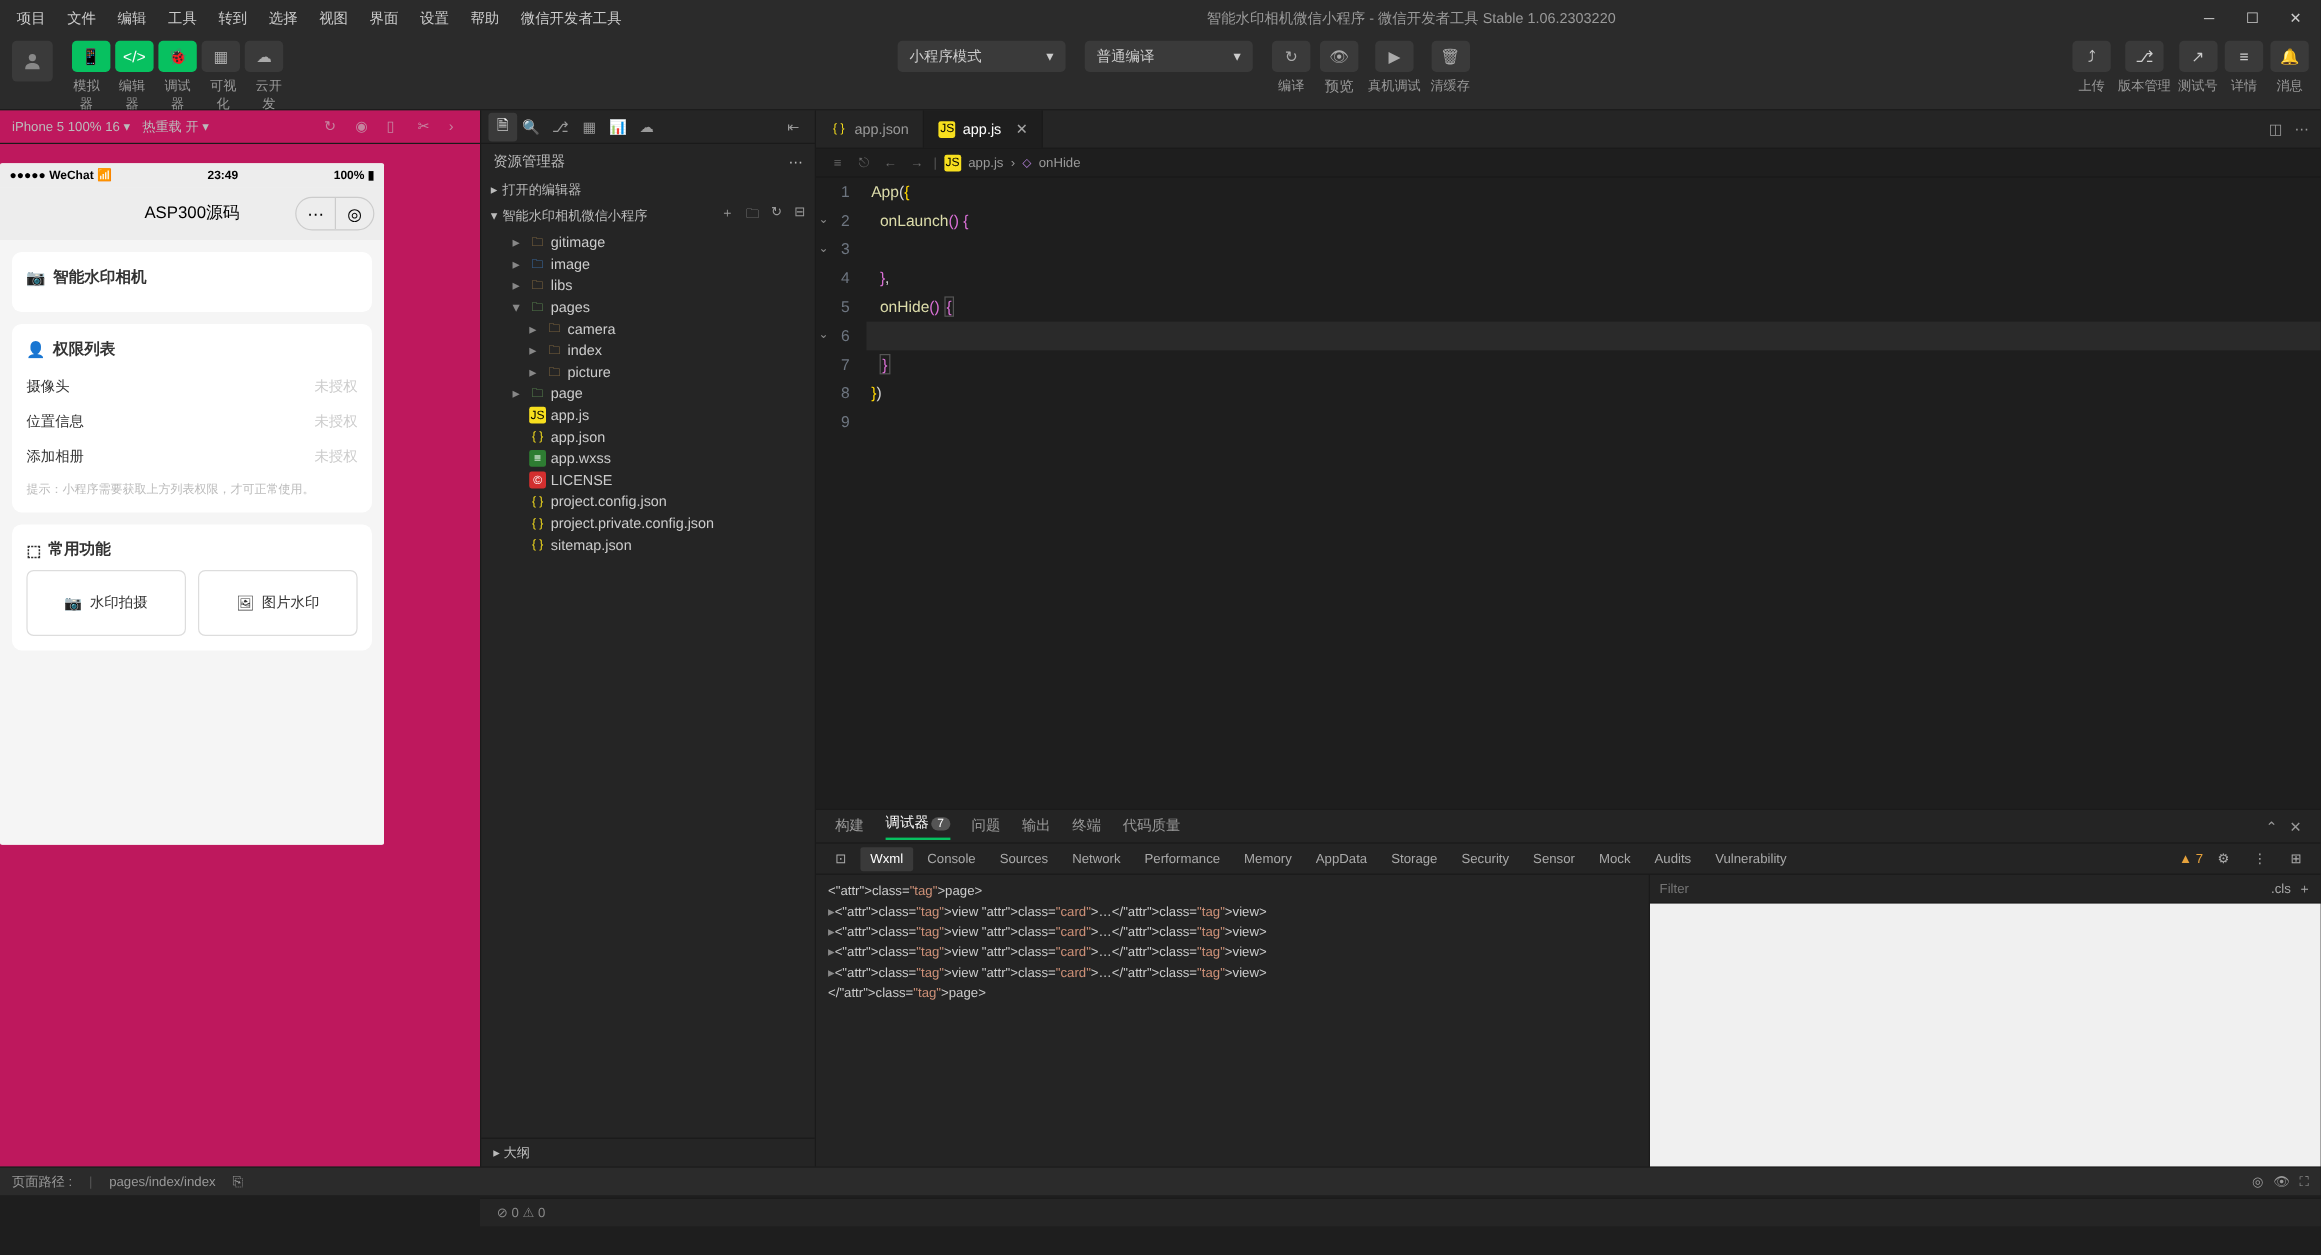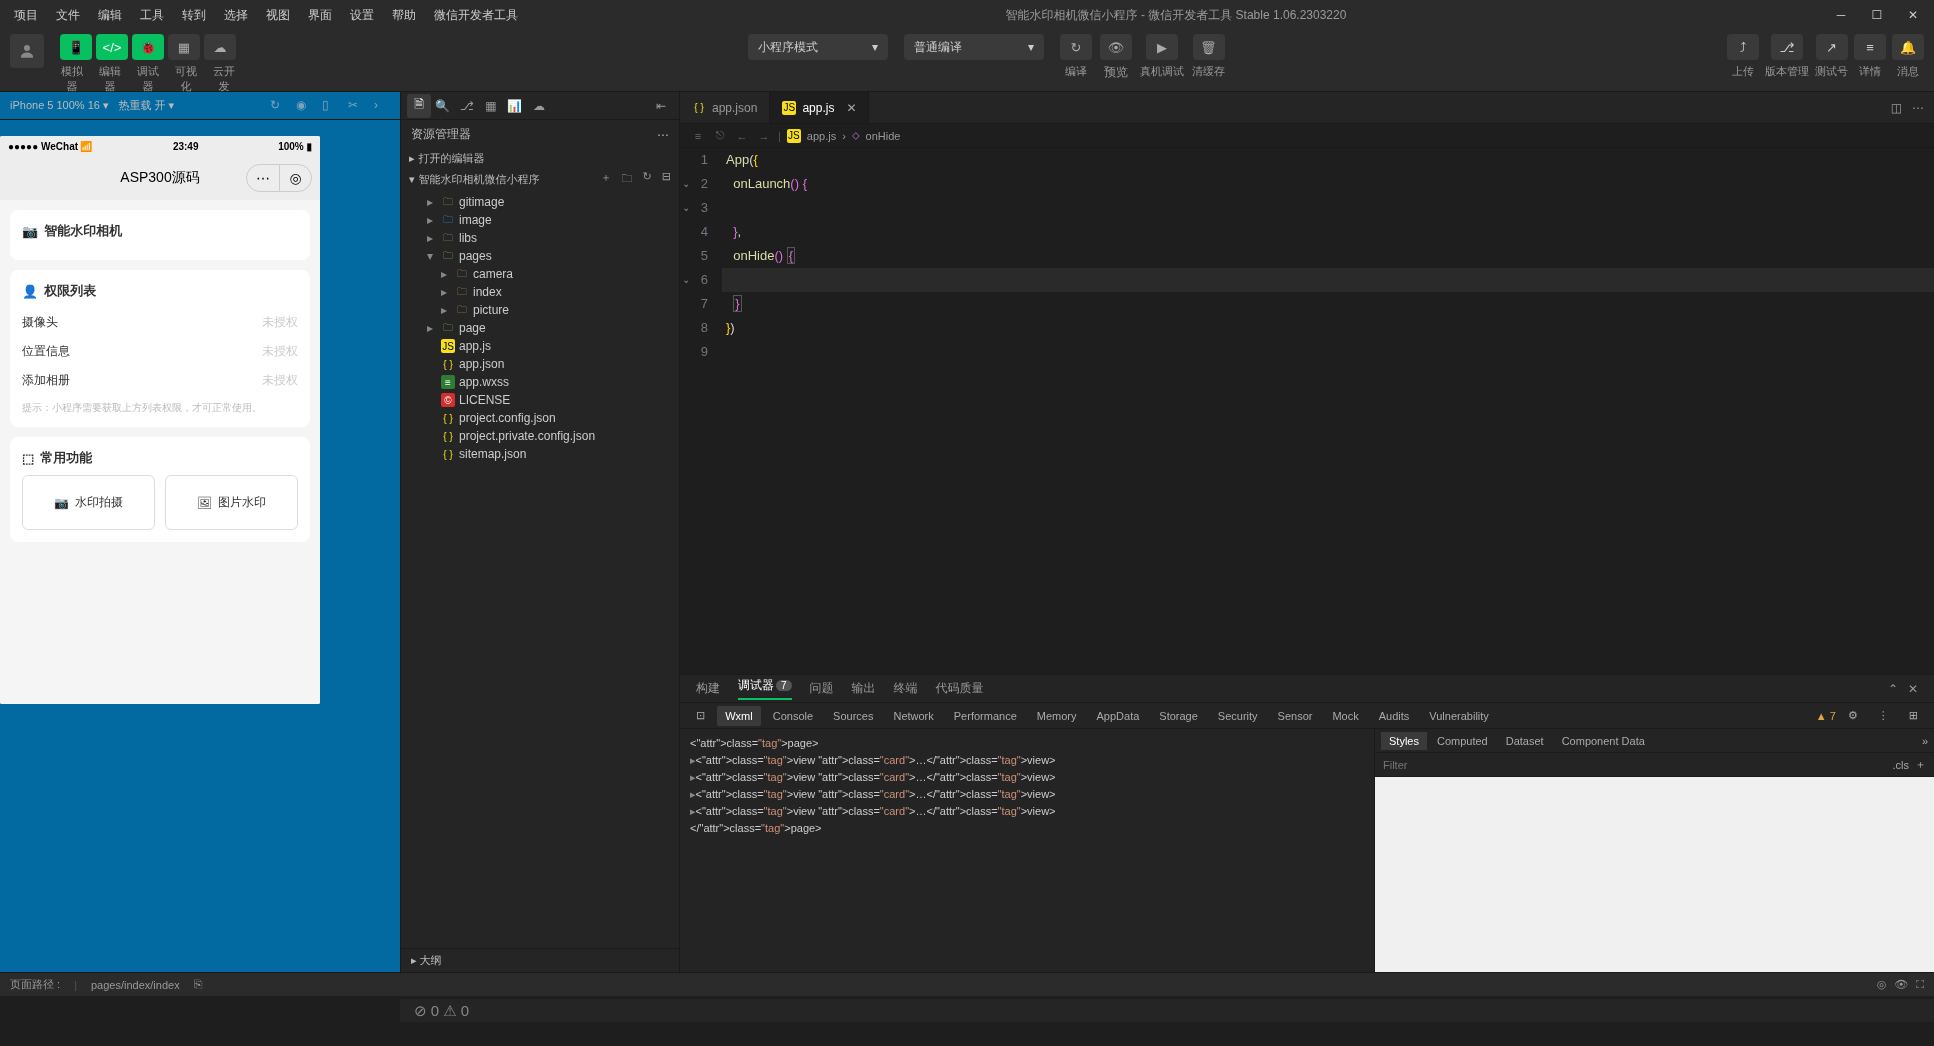--- a/index.html
+++ b/index.html
@@ -17,21 +17,21 @@
 .tb-green{background:#07c160;color:#fff}
 .tb-dark{background:#3a3a3a;color:#aaa}
 .tb-labels{display:flex;gap:6px;margin-top:4px;font-size:11px;color:#999}
 .tb-labels span{width:32px;text-align:center}
 .tb-sel{height:26px;background:#3a3a3a;border-radius:4px;padding:0 10px;min-width:140px;display:flex;align-items:center;justify-content:space-between;color:#ccc;margin-right:8px}
 .tb-center{flex:1;display:flex;align-items:flex-start;justify-content:center;gap:8px}
 .tb-col{display:flex;flex-direction:column;align-items:center;gap:4px}
 .tb-right{display:flex;gap:6px}
 .tb-right .tb-col .tb-btn{background:#3a3a3a}
 .main{display:flex;height:880px}
-.simulator{width:400px;background:#0369a1;display:flex;flex-direction:column}
+.simulator{width:400px;background:#be185d;display:flex;flex-direction:column}
 .sim-bar{height:28px;display:flex;align-items:center;padding:0 10px;justify-content:space-between;border-bottom:1px solid #1a1a1a}
 .sim-bar-l{display:flex;gap:10px;align-items:center;color:#bbb;font-size:11px}
 .sim-bar-r{display:flex;gap:10px}
 .sim-ico{width:16px;height:16px;opacity:.6}
 .sim-area{flex:1;display:flex;justify-content:flex-start;padding-top:16px}
 .phone{width:320px;height:568px;background:#f5f5f5;border-radius:2px;overflow:hidden;display:flex;flex-direction:column}
 .ph-status{height:20px;background:#ededed;display:flex;align-items:center;justify-content:space-between;padding:0 8px;font-size:10px;color:#000;font-weight:600}
 .ph-nav{height:44px;background:#ededed;display:flex;align-items:center;justify-content:center;position:relative;color:#000;font-size:14px}
 .ph-cap{position:absolute;right:8px;display:flex;gap:0;border:1px solid #ccc;border-radius:14px;overflow:hidden}
 .ph-cap span{width:32px;height:26px;display:flex;align-items:center;justify-content:center;font-size:14px}
@@ -496,42 +496,35 @@
         <div class="dt-body">
           <div class="dt-wxml" id="wxml">
               <div>&lt;<span <span="" class="&lt;span">"attr"</span>&gt;class=<span class="str">"tag"</span>&gt;page&gt;</div>
               <div> <span style="color:#888">▸</span>&lt;<span <span="" class="&lt;span">"attr"</span>&gt;class=<span class="str">"tag"</span>&gt;view <span class="&lt;span">"attr"</span>&gt;class=<span class="str">"card"</span>&gt;…&lt;/<span <span="" class="&lt;span">"attr"</span>&gt;class=<span class="str">"tag"</span>&gt;view&gt;</div>
               <div> <span style="color:#888">▸</span>&lt;<span <span="" class="&lt;span">"attr"</span>&gt;class=<span class="str">"tag"</span>&gt;view <span class="&lt;span">"attr"</span>&gt;class=<span class="str">"card"</span>&gt;…&lt;/<span <span="" class="&lt;span">"attr"</span>&gt;class=<span class="str">"tag"</span>&gt;view&gt;</div>
               <div> <span style="color:#888">▸</span>&lt;<span <span="" class="&lt;span">"attr"</span>&gt;class=<span class="str">"tag"</span>&gt;view <span class="&lt;span">"attr"</span>&gt;class=<span class="str">"card"</span>&gt;…&lt;/<span <span="" class="&lt;span">"attr"</span>&gt;class=<span class="str">"tag"</span>&gt;view&gt;</div>
               <div> <span style="color:#888">▸</span>&lt;<span <span="" class="&lt;span">"attr"</span>&gt;class=<span class="str">"tag"</span>&gt;view <span class="&lt;span">"attr"</span>&gt;class=<span class="str">"card"</span>&gt;…&lt;/<span <span="" class="&lt;span">"attr"</span>&gt;class=<span class="str">"tag"</span>&gt;view&gt;</div>
               <div>&lt;/<span <span="" class="&lt;span">"attr"</span>&gt;class=<span class="str">"tag"</span>&gt;page&gt;</div>
             </div>
           <div class="dt-side">
-            <div class="dt-side-tabs" id="dtside">
-                <span class="dt-st act">Styles</span>
-                <span class="dt-st">Computed</span>
-                <span class="dt-st">Dataset</span>
-                <span class="dt-st">Component Data</span>
-                <span style="margin-left: auto;">»</span>
-              </div>
             <div class="dt-filter">
               <input placeholder="Filter" style="">
               <span class="dt-cls">.cls</span>
               <span class="dt-cls">＋</span>
             </div>
             <div class="dt-styles"></div>
           </div>
         </div>
       </div>
     </div>
   </div>
 
 </div>
 
-<div style="height:24px;background:#252525;border-top:1px solid #1a1a1a;display:flex;align-items:center;padding:0 8px;color:#888;font-size:15px;position:absolute;left:400px;right:0;bottom:24px">
+<div style="height:24px;background:#252525;border-top:1px solid #1a1a1a;display:flex;align-items:center;padding:0 8px;color:#888;font-size:11px;position:absolute;left:400px;right:0;bottom:24px">
   <span style="margin-left:6px"><span>⊘ 0</span> <span>⚠ 0</span></span>
 </div>
 
 <div class="statusbar">
   <span>页面路径 :</span>
   <span class="sb-sep">|</span>
   <span>pages/index/index</span>
   <span>⎘</span>
   <div class="sb-r">
     <span>◎</span>

